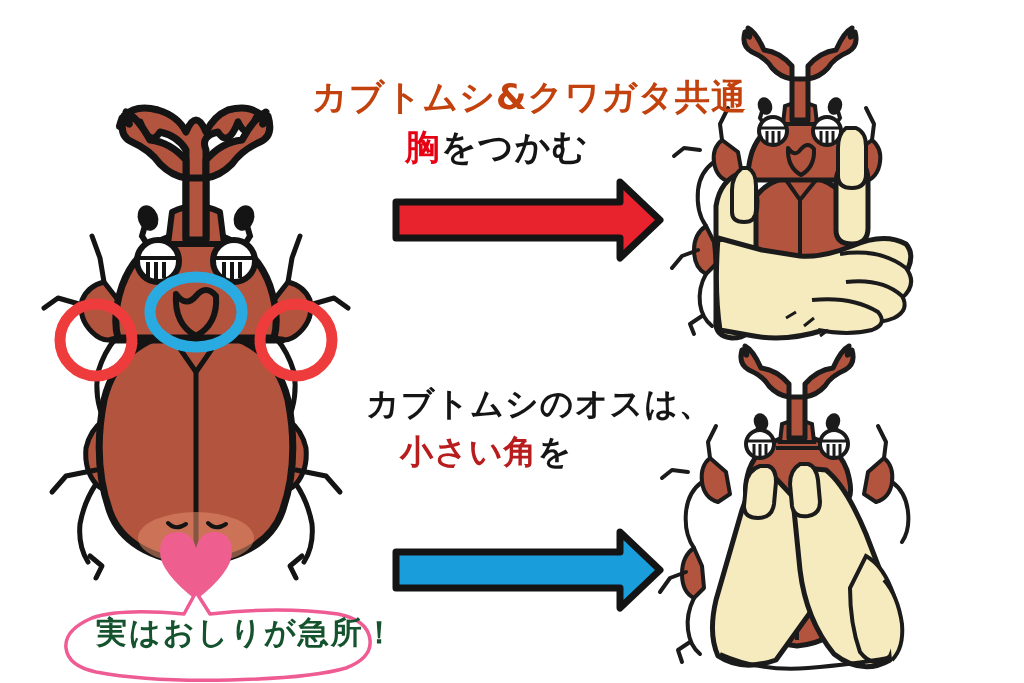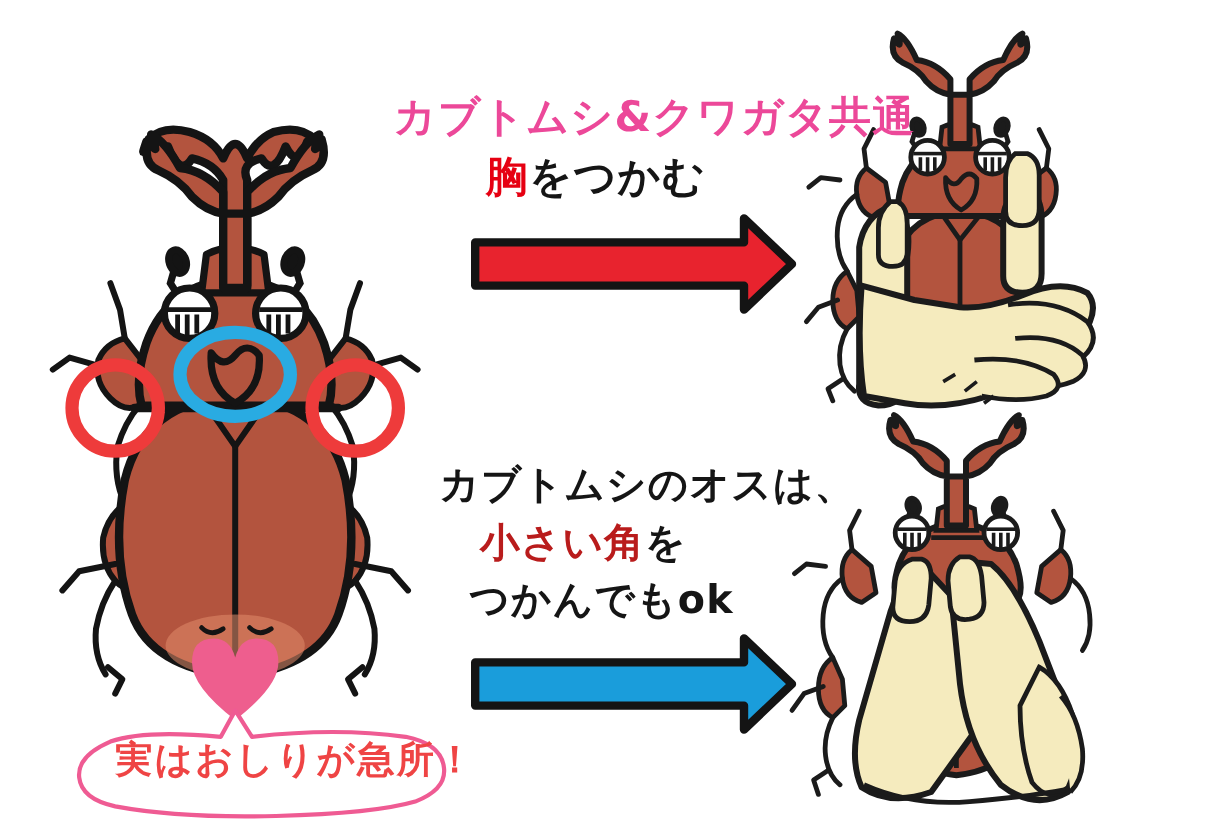--- a/index.html
+++ b/index.html
@@ -24,23 +24,23 @@
     height: 683px;
   }
   .txt {
     position: absolute;
     white-space: nowrap;
     font-family: "DejaVu Sans", sans-serif;
     font-weight: 700;
     letter-spacing: 1px;
   }
   #cap1-line1 {
-    left: 328px; top: 74px;
+    left: 312px; top: 74px;
     font-size: 35px;
-    color: #ec4899;
+    color: #c2410c;
   }
   #cap1-line2 {
     left: 405px; top: 124px;
     font-size: 35px;
     color: #151515;
   }
   #cap1-line2 .hl { color: #e60012; }
   #cap2-line1 {
     left: 366px; top: 382px;
     font-size: 33px;
@@ -53,21 +53,21 @@
   }
   #cap2-line2 .hl { color: #b91c1c; }
   #cap2-line3 {
     left: 391px; top: 478px;
     font-size: 33px;
     color: #151515;
   }
   #bubble-text {
     left: 96px; top: 612px;
     font-size: 31px;
-    color: #ef4444;
+    color: #14532d;
     letter-spacing: 2px;
   }
 </style>
 </head>
 <body>
 
 <div id="stage">
 
   <svg class="layer" viewBox="0 0 1024 683">
     <g>
@@ -255,15 +255,14 @@
         <path d="M720 654 Q760 672 808 668 Q856 664 888 658" fill="none" stroke="#1b1b1b" stroke-width="4"></path>
       </g>
     </g>
   </svg>
 
   <div class="txt" id="cap1-line1">カブトムシ&amp;クワガタ共通</div>
   <div class="txt" id="cap2-line1">カブトムシのオスは、</div>
 
   <div class="txt" id="cap1-line2"><span class="hl">胸</span><span>をつかむ</span></div>
   <div class="txt" id="cap2-line2"><span class="hl">小さい角</span><span>を</span></div>
-  <div class="txt" id="cap2-line3">つかんでもok</div>
 
 </div>
 
 </body></html>

